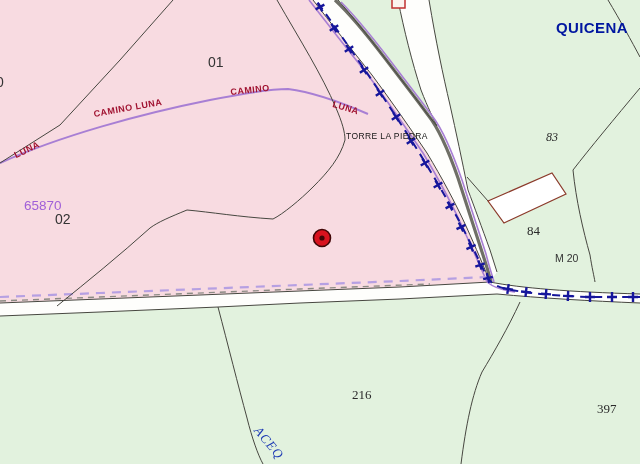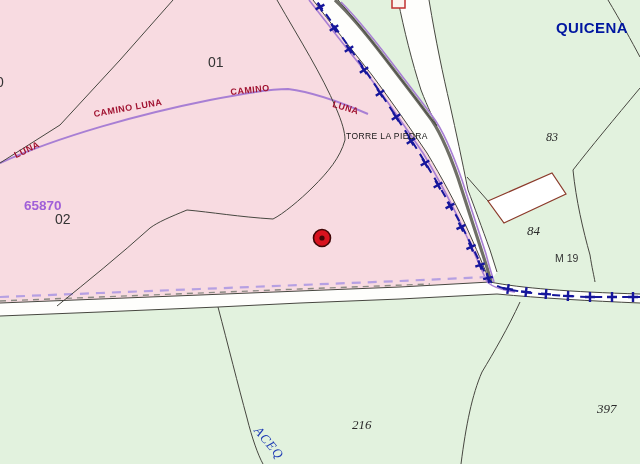--- a/index.html
+++ b/index.html
@@ -2,24 +2,24 @@
 <html><head>
 <meta charset="utf-8">
 <style>
   html,body{margin:0;padding:0;background:#fff;}
   #map-root{position:relative;width:640px;height:464px;overflow:hidden;
     font-family:"Liberation Sans",sans-serif;background:#e5e5e5;padding-left:8px;}
   #map-root svg{position:absolute;left:0;top:0;}
   .lbl{position:absolute;white-space:nowrap;line-height:1;}
   .muni{font-size:15px;font-weight:bold;color:#0016a0;letter-spacing:.4px;}
   .place{font-family:"Liberation Serif",serif;font-style:italic;font-size:16px;color:#1c1c1c;}
-  .pnum{font-family:"Liberation Serif",serif;font-style:italic;font-size:13px;color:#2a2a2a;}
+  .pnum{font-family:"Liberation Serif",serif;font-size:13px;color:#2a2a2a;}
   .pnum-sm{font-family:"Liberation Serif",serif;font-style:italic;font-size:12px;color:#2a2a2a;}
   .sub{font-size:14px;color:#333;}
-  .code{font-size:13.5px;font-weight:bold;color:#a05fd8;}
+  .code{font-size:13.5px;font-weight:normal;color:#a05fd8;}
   .tiny-caps{font-size:8.5px;color:#141414;letter-spacing:.4px;}
   .camino{font-size:9px;font-weight:bold;color:#a01230;letter-spacing:.5px;transform-origin:left top;}
   .aceq{font-family:"Liberation Serif",serif;font-style:italic;font-size:13px;color:#1e3bb4;
     transform-origin:left top;letter-spacing:1px;}
 </style>
 </head>
 <body>
 
 <div id="map-root">
   <svg width="640" height="464" viewBox="0 0 640 464">
@@ -103,22 +103,22 @@
 
     <g>
       <circle cx="322" cy="238" r="8.5" fill="#d8121e" stroke="#400606" stroke-width="1.6"></circle>
       <circle cx="322" cy="238" r="2.6" fill="#400606"></circle>
     </g>
   </svg>
 
   <span class="lbl muni" style="left:556px;top:20px;">QUICENA</span>
   <span class="lbl pnum-sm" style="left:546px;top:119px;margin-top:12px;">83</span>
   <span class="lbl pnum" style="left:527px;top:224px;">84</span>
-  <span class="lbl sub" style="font-size:10.5px;left:555px;top:253px;">M 19</span>
-  <span class="lbl pnum" style="left:352px;top:418px;">216</span>
+  <span class="lbl sub" style="font-size:10.5px;left:555px;top:253px;">M 20</span>
+  <span class="lbl pnum" style="left:352px;top:388px;">216</span>
   <span class="lbl pnum" style="left:597px;top:402px;">397</span>
   <span class="lbl sub" style="left:208px;top:55px;">01</span>
   <span class="lbl sub" style="left:55px;top:212px;text-align:center;">02</span>
   <span class="lbl code" style="left:24px;top:199px;">65870</span>
   <span class="lbl sub" style="left:-4px;top:75px;">0</span>
   <span class="lbl tiny-caps" style="left:346px;top:132px;">TORRE LA PIEDRA</span>
   <span class="lbl camino" style="left:93px;top:110px;transform:rotate(-10deg);">CAMINO LUNA</span>
   <span class="lbl camino" style="left:230px;top:88px;transform:rotate(-6deg);">CAMINO</span>
   <span class="lbl camino" style="left:13px;top:152px;transform:rotate(-26deg);">LUNA</span>
   <span class="lbl camino" style="left:334px;top:100px;transform:rotate(17deg);">LUNA</span>

